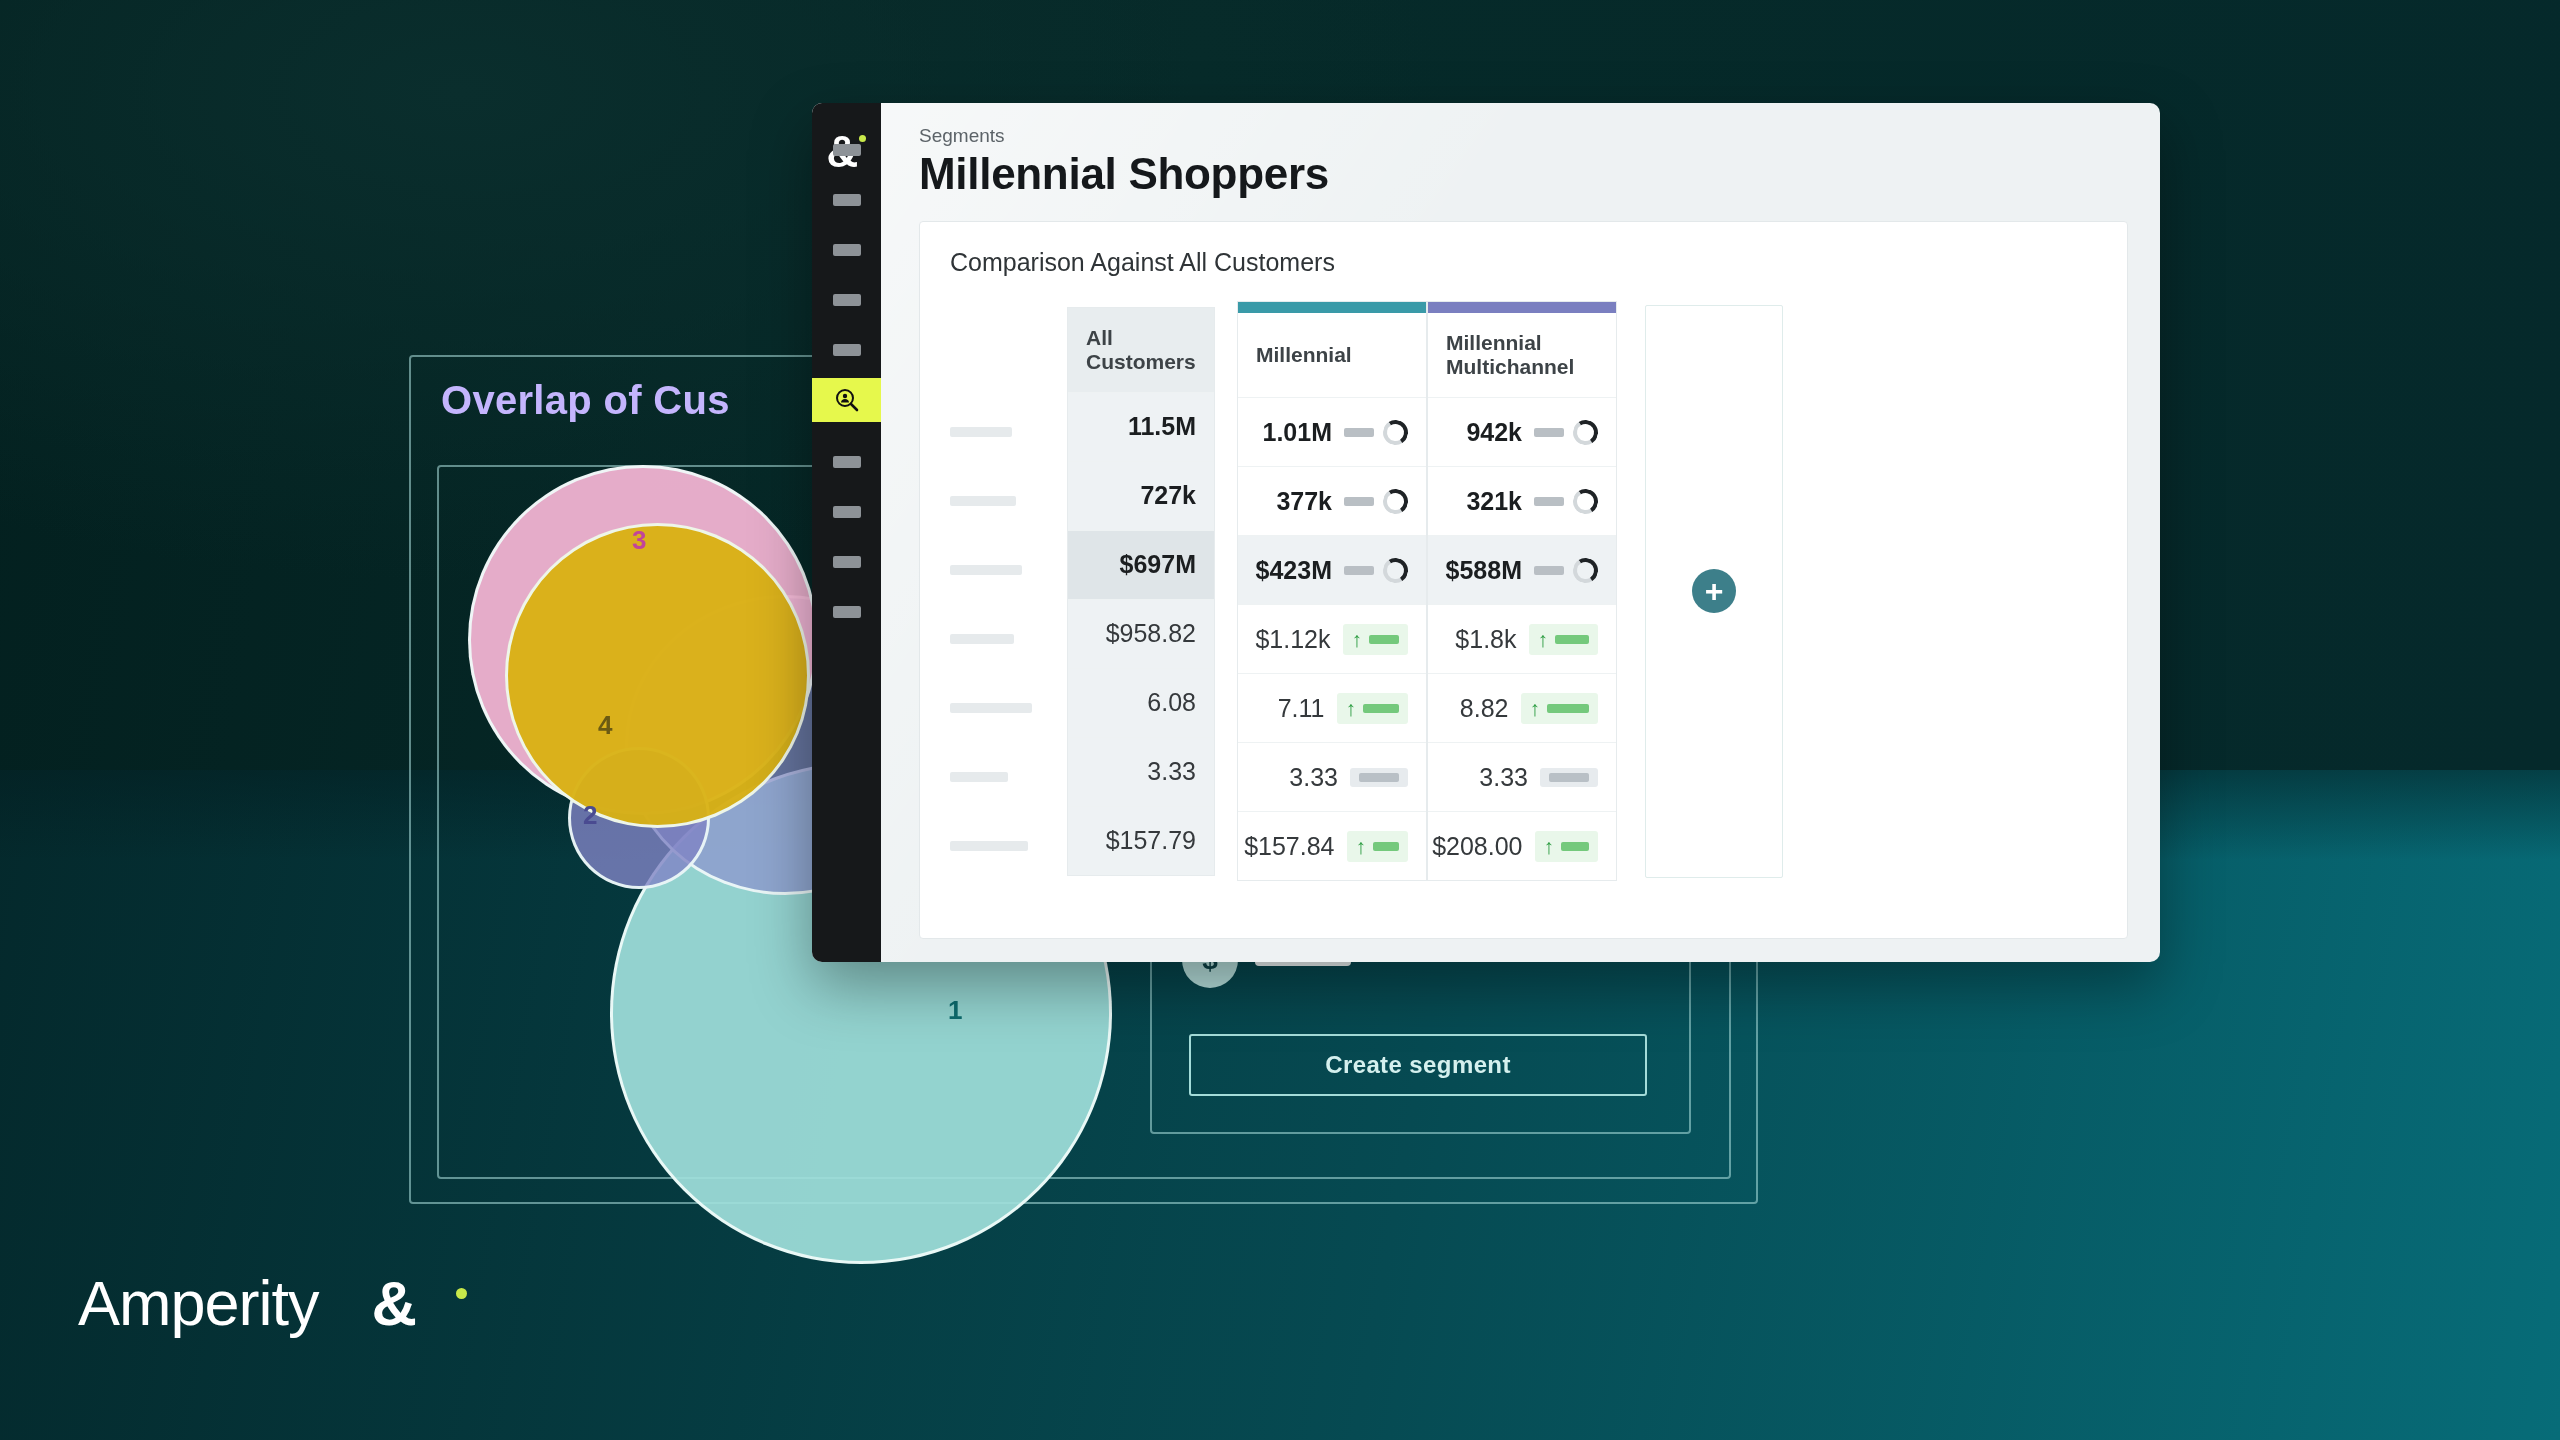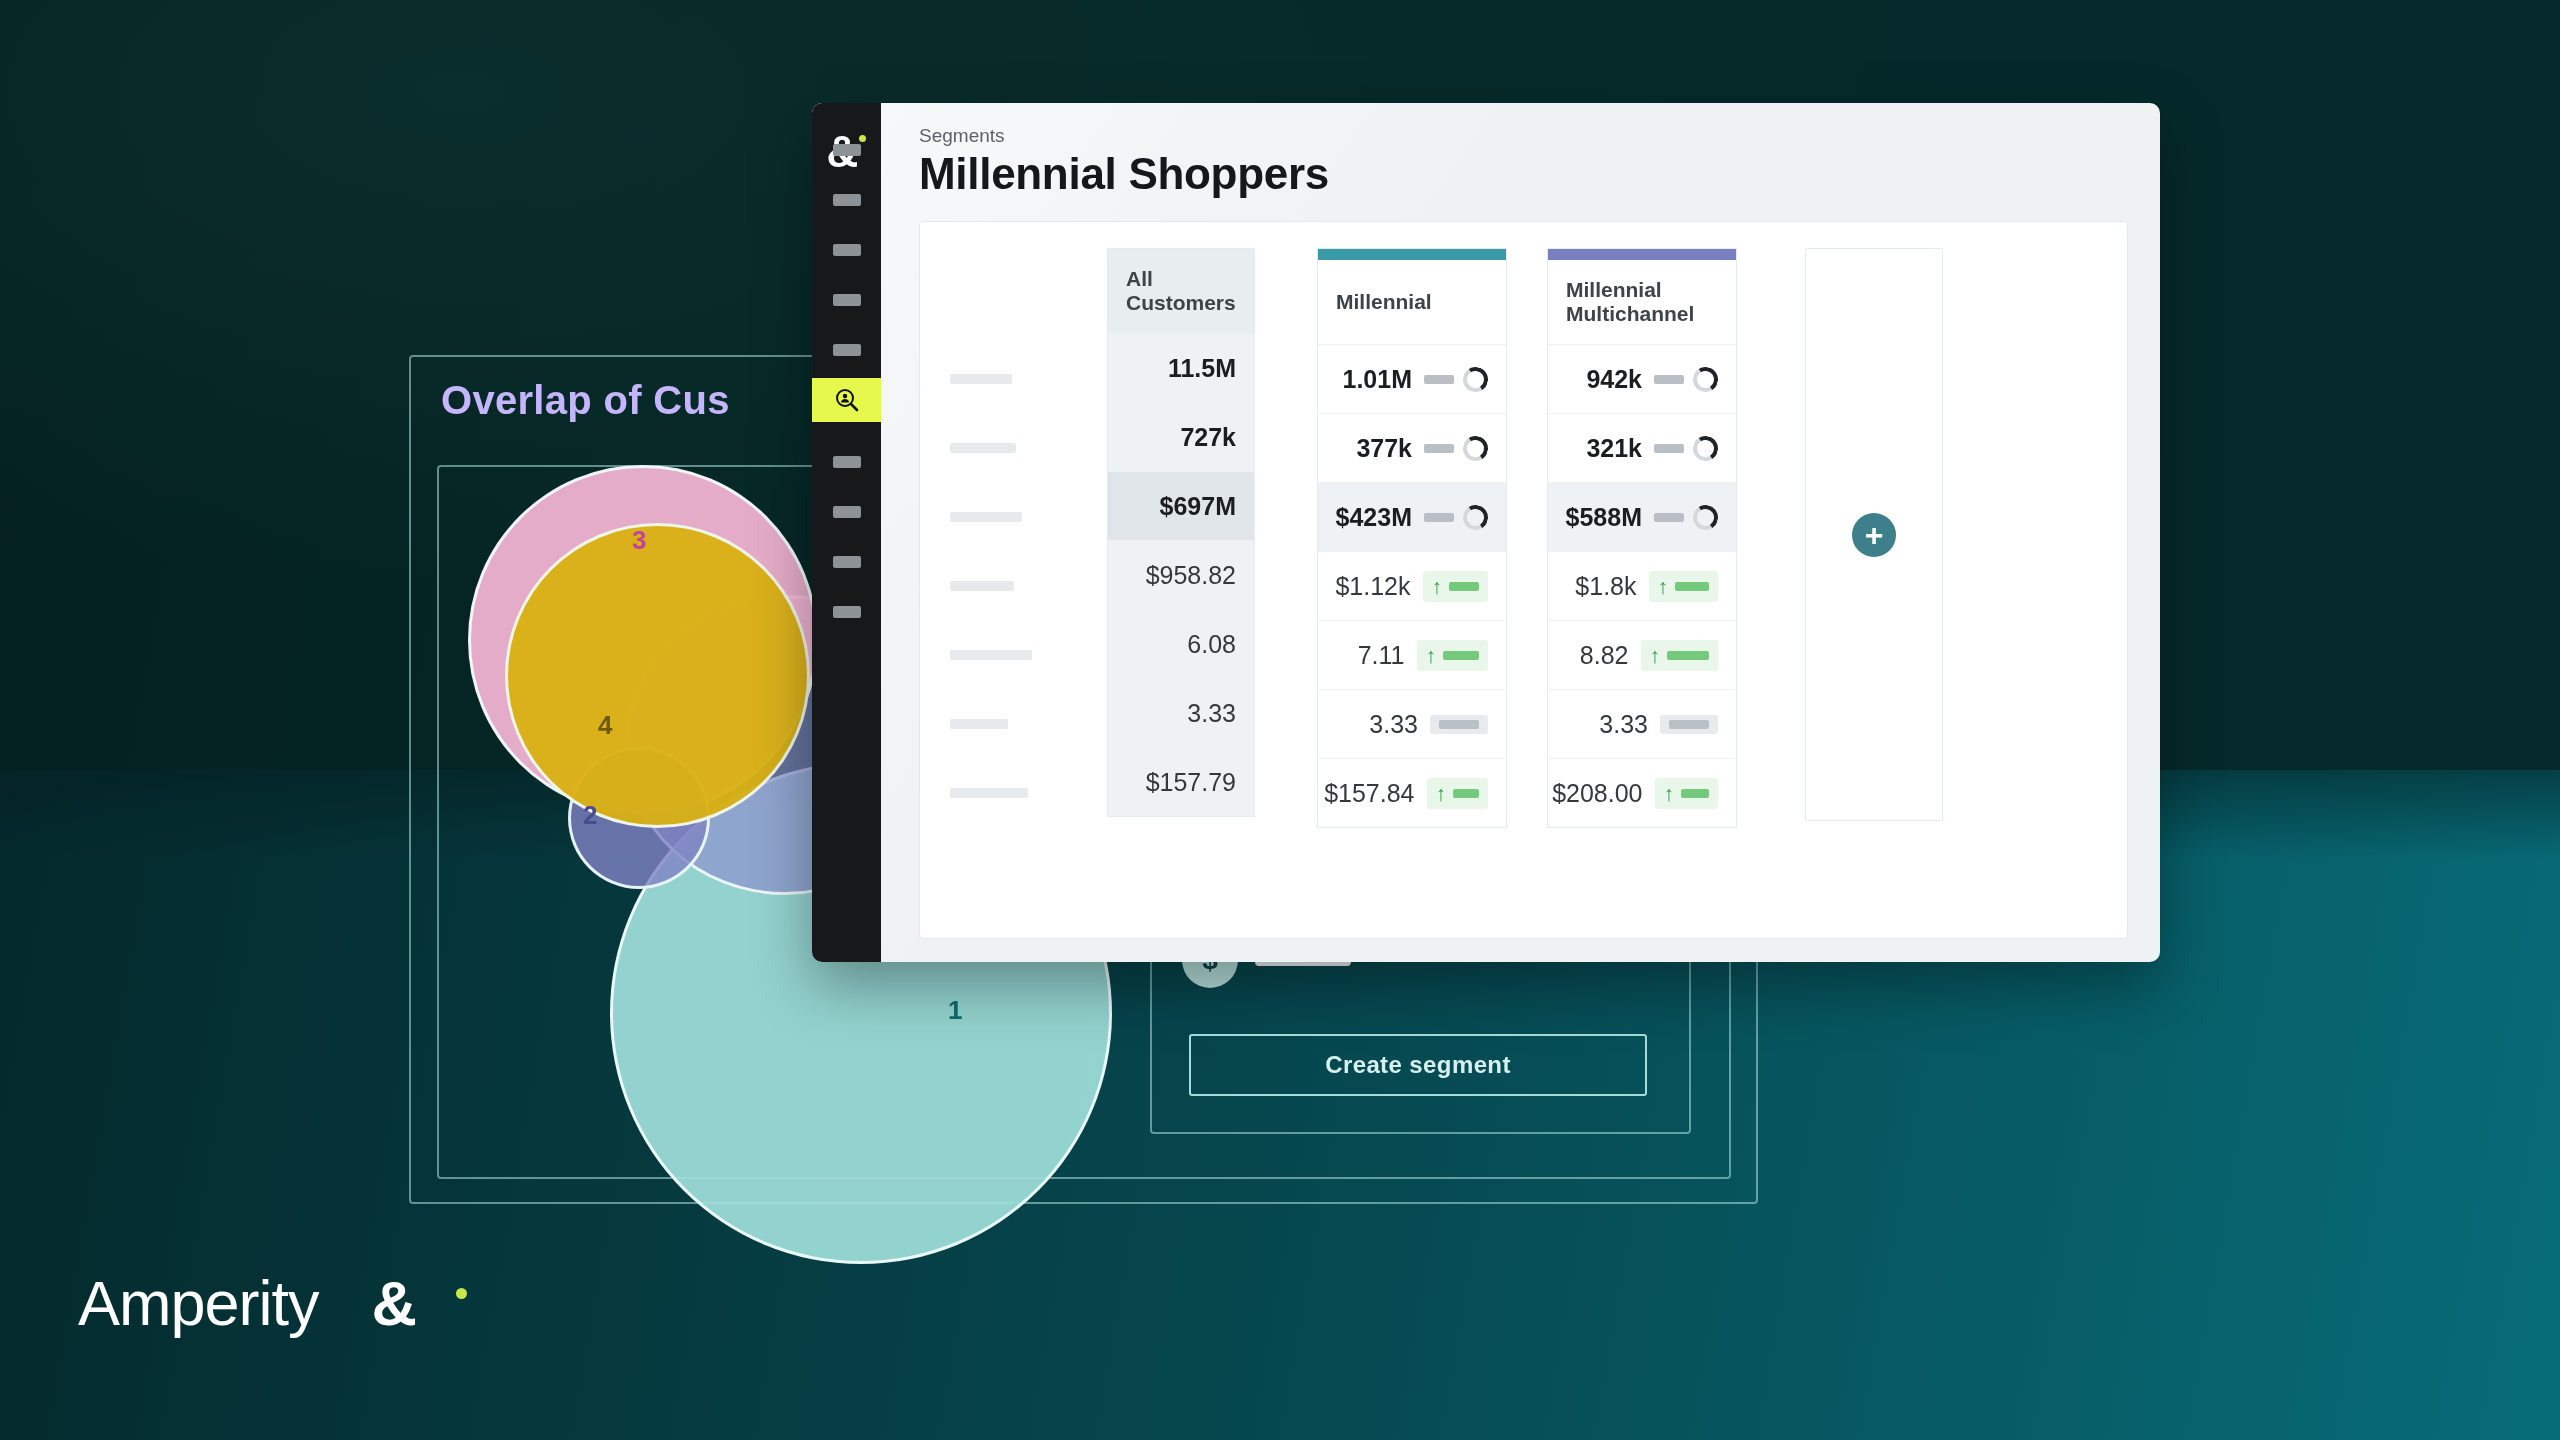--- a/index.html
+++ b/index.html
@@ -221,22 +221,21 @@
   }
   #panel-title {
     font-size: 25px;
     color: #2f3437;
     margin-bottom: 24px;
   }
 
   
   #table {
     display: flex;
-    align-items: flex-start;
-    gap: 40px;
+    align-items: center;
   }
   .col { flex: none; }
 
   #col-labels { width: 117px; padding-top: 96px; }
   .lbl-row {
     height: 69px;
     display: flex;
     align-items: center;
   }
   .lbl-bar {
@@ -424,20 +423,21 @@
           <div class="nav-ph"></div>
         </div>
       </div>
   </div>
 
   <div id="content">
     <div id="breadcrumb">Segments</div>
     <h1 id="page-title">Millennial Shoppers</h1>
 
     <div id="panel">
+      <div id="panel-title">Comparison Against All Customers</div>
 
       <div id="table">
         <div class="col" id="col-labels">
             <div class="lbl-row">
               <div class="lbl-bar" style="width: 62px;"></div>
             </div>
             <div class="lbl-row">
               <div class="lbl-bar" style="width: 66px;"></div>
             </div>
             <div class="lbl-row">

